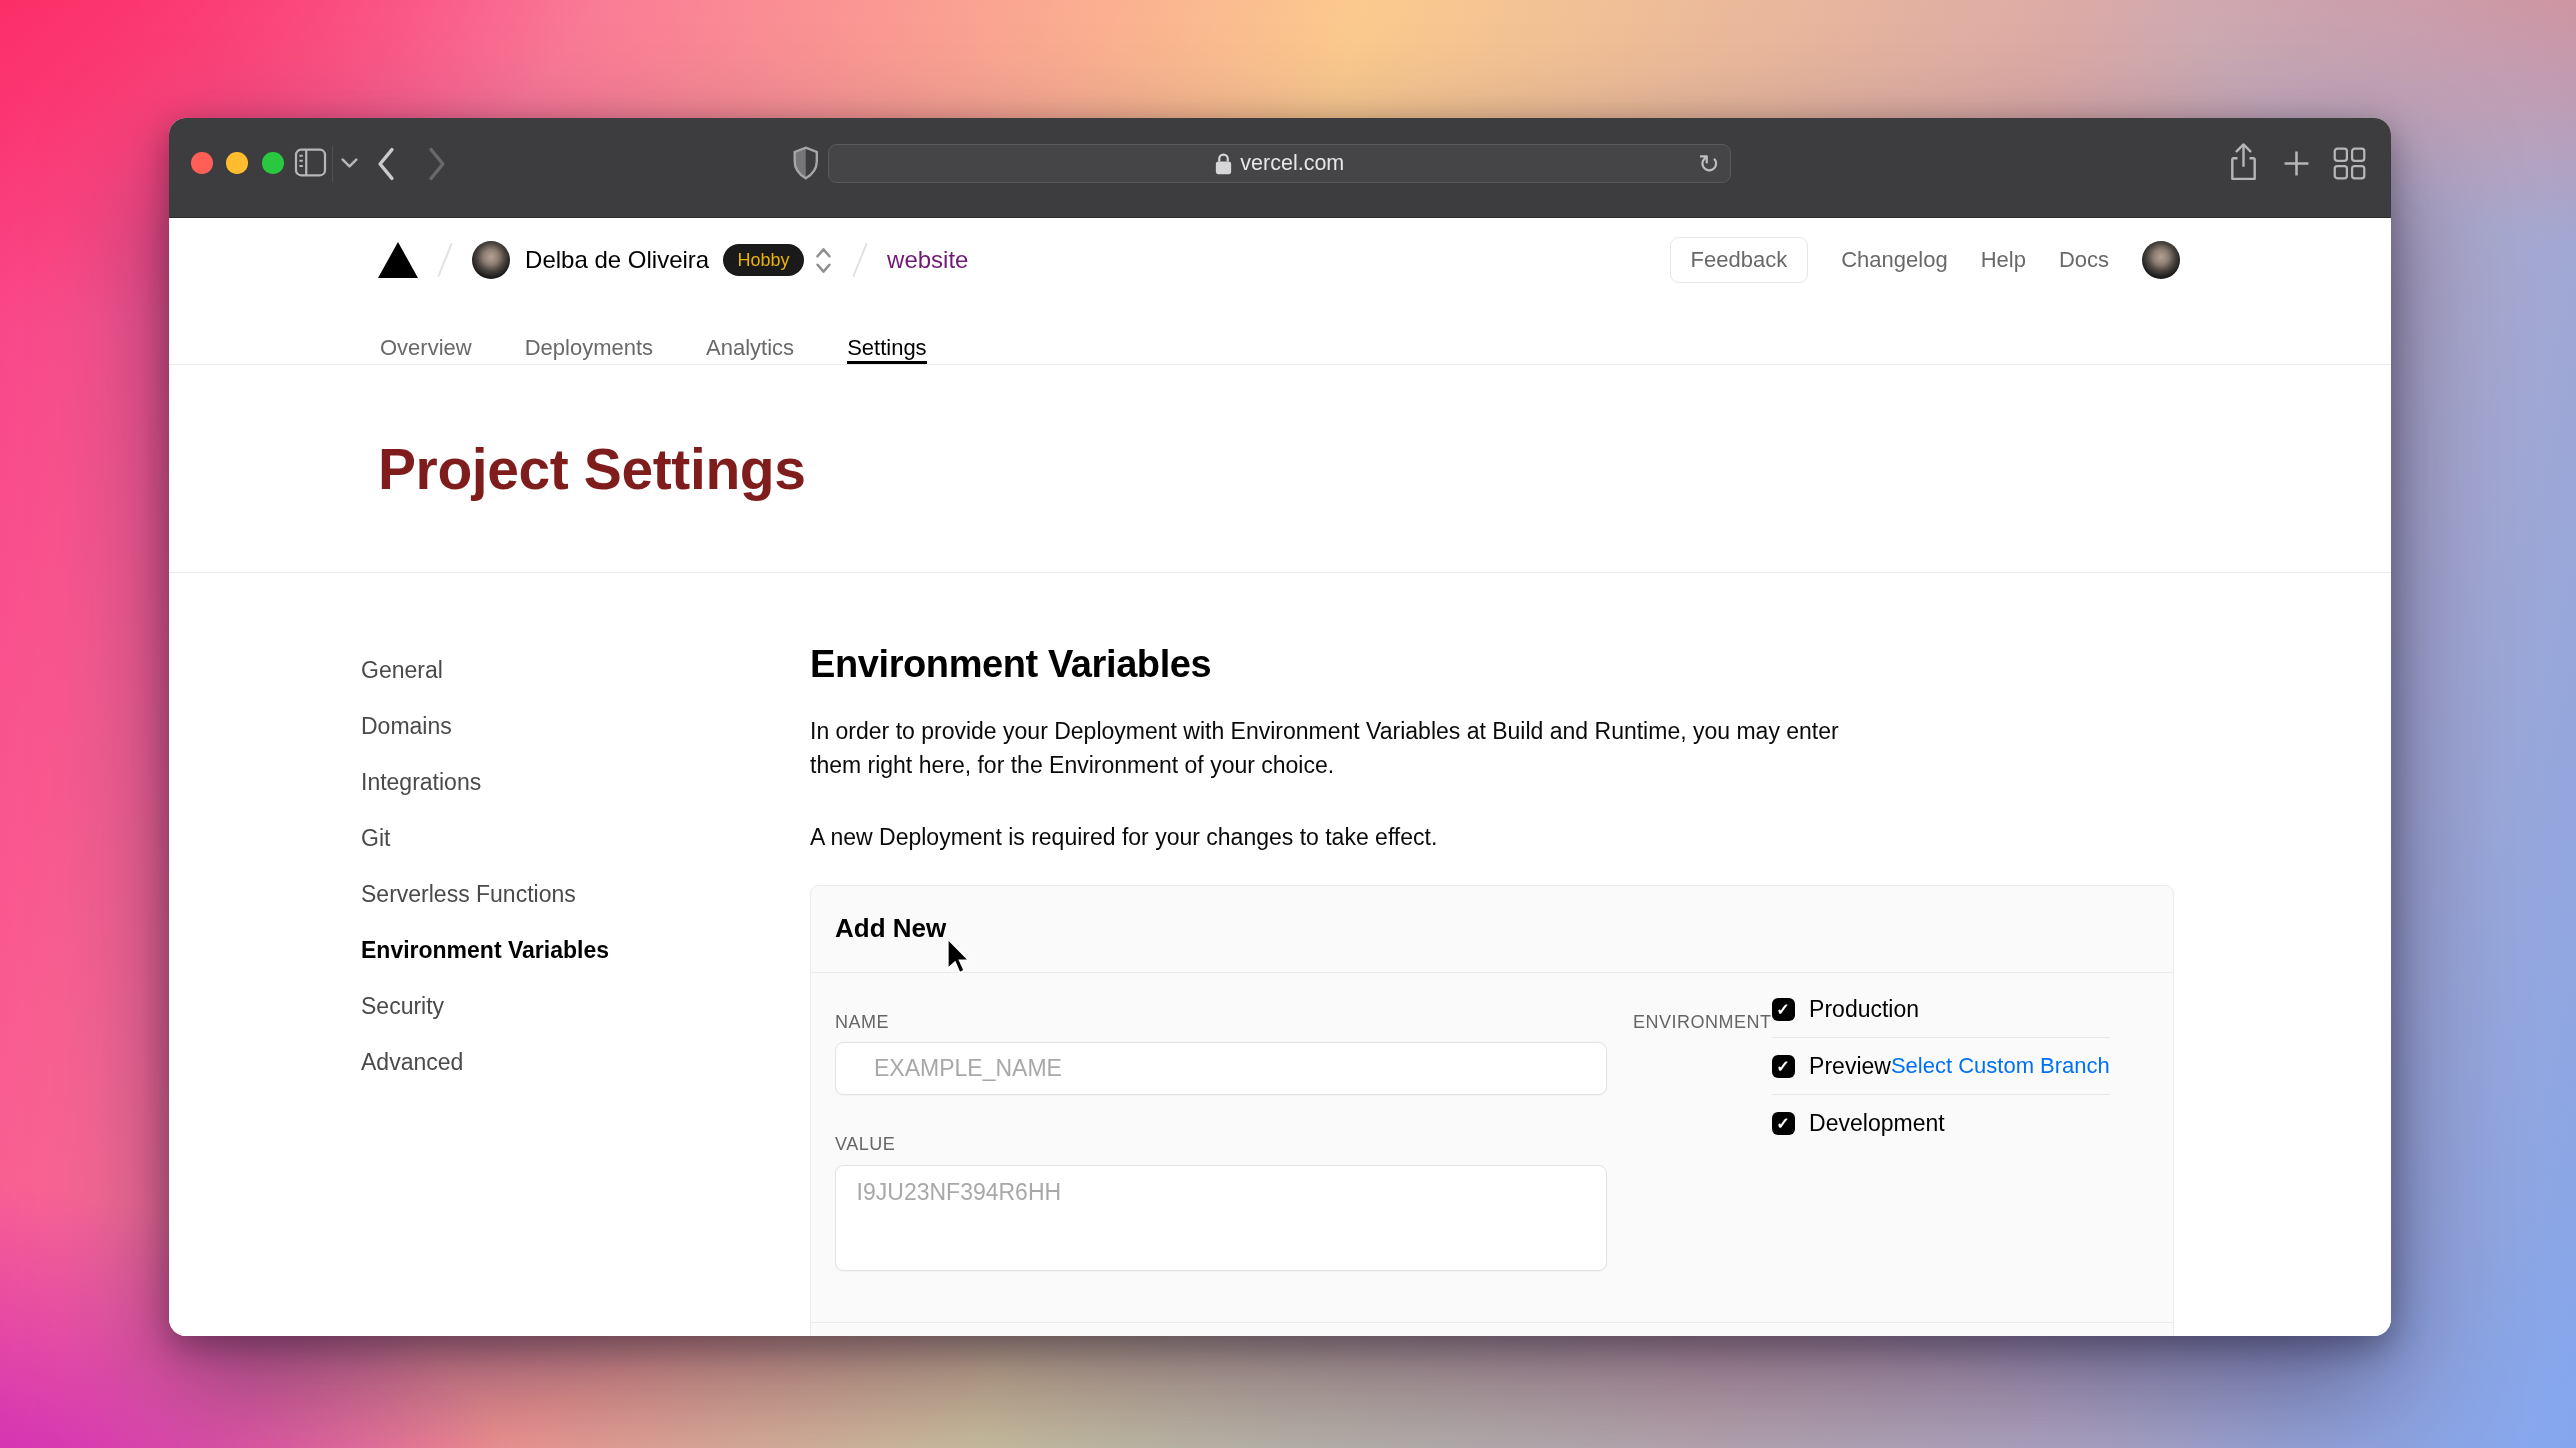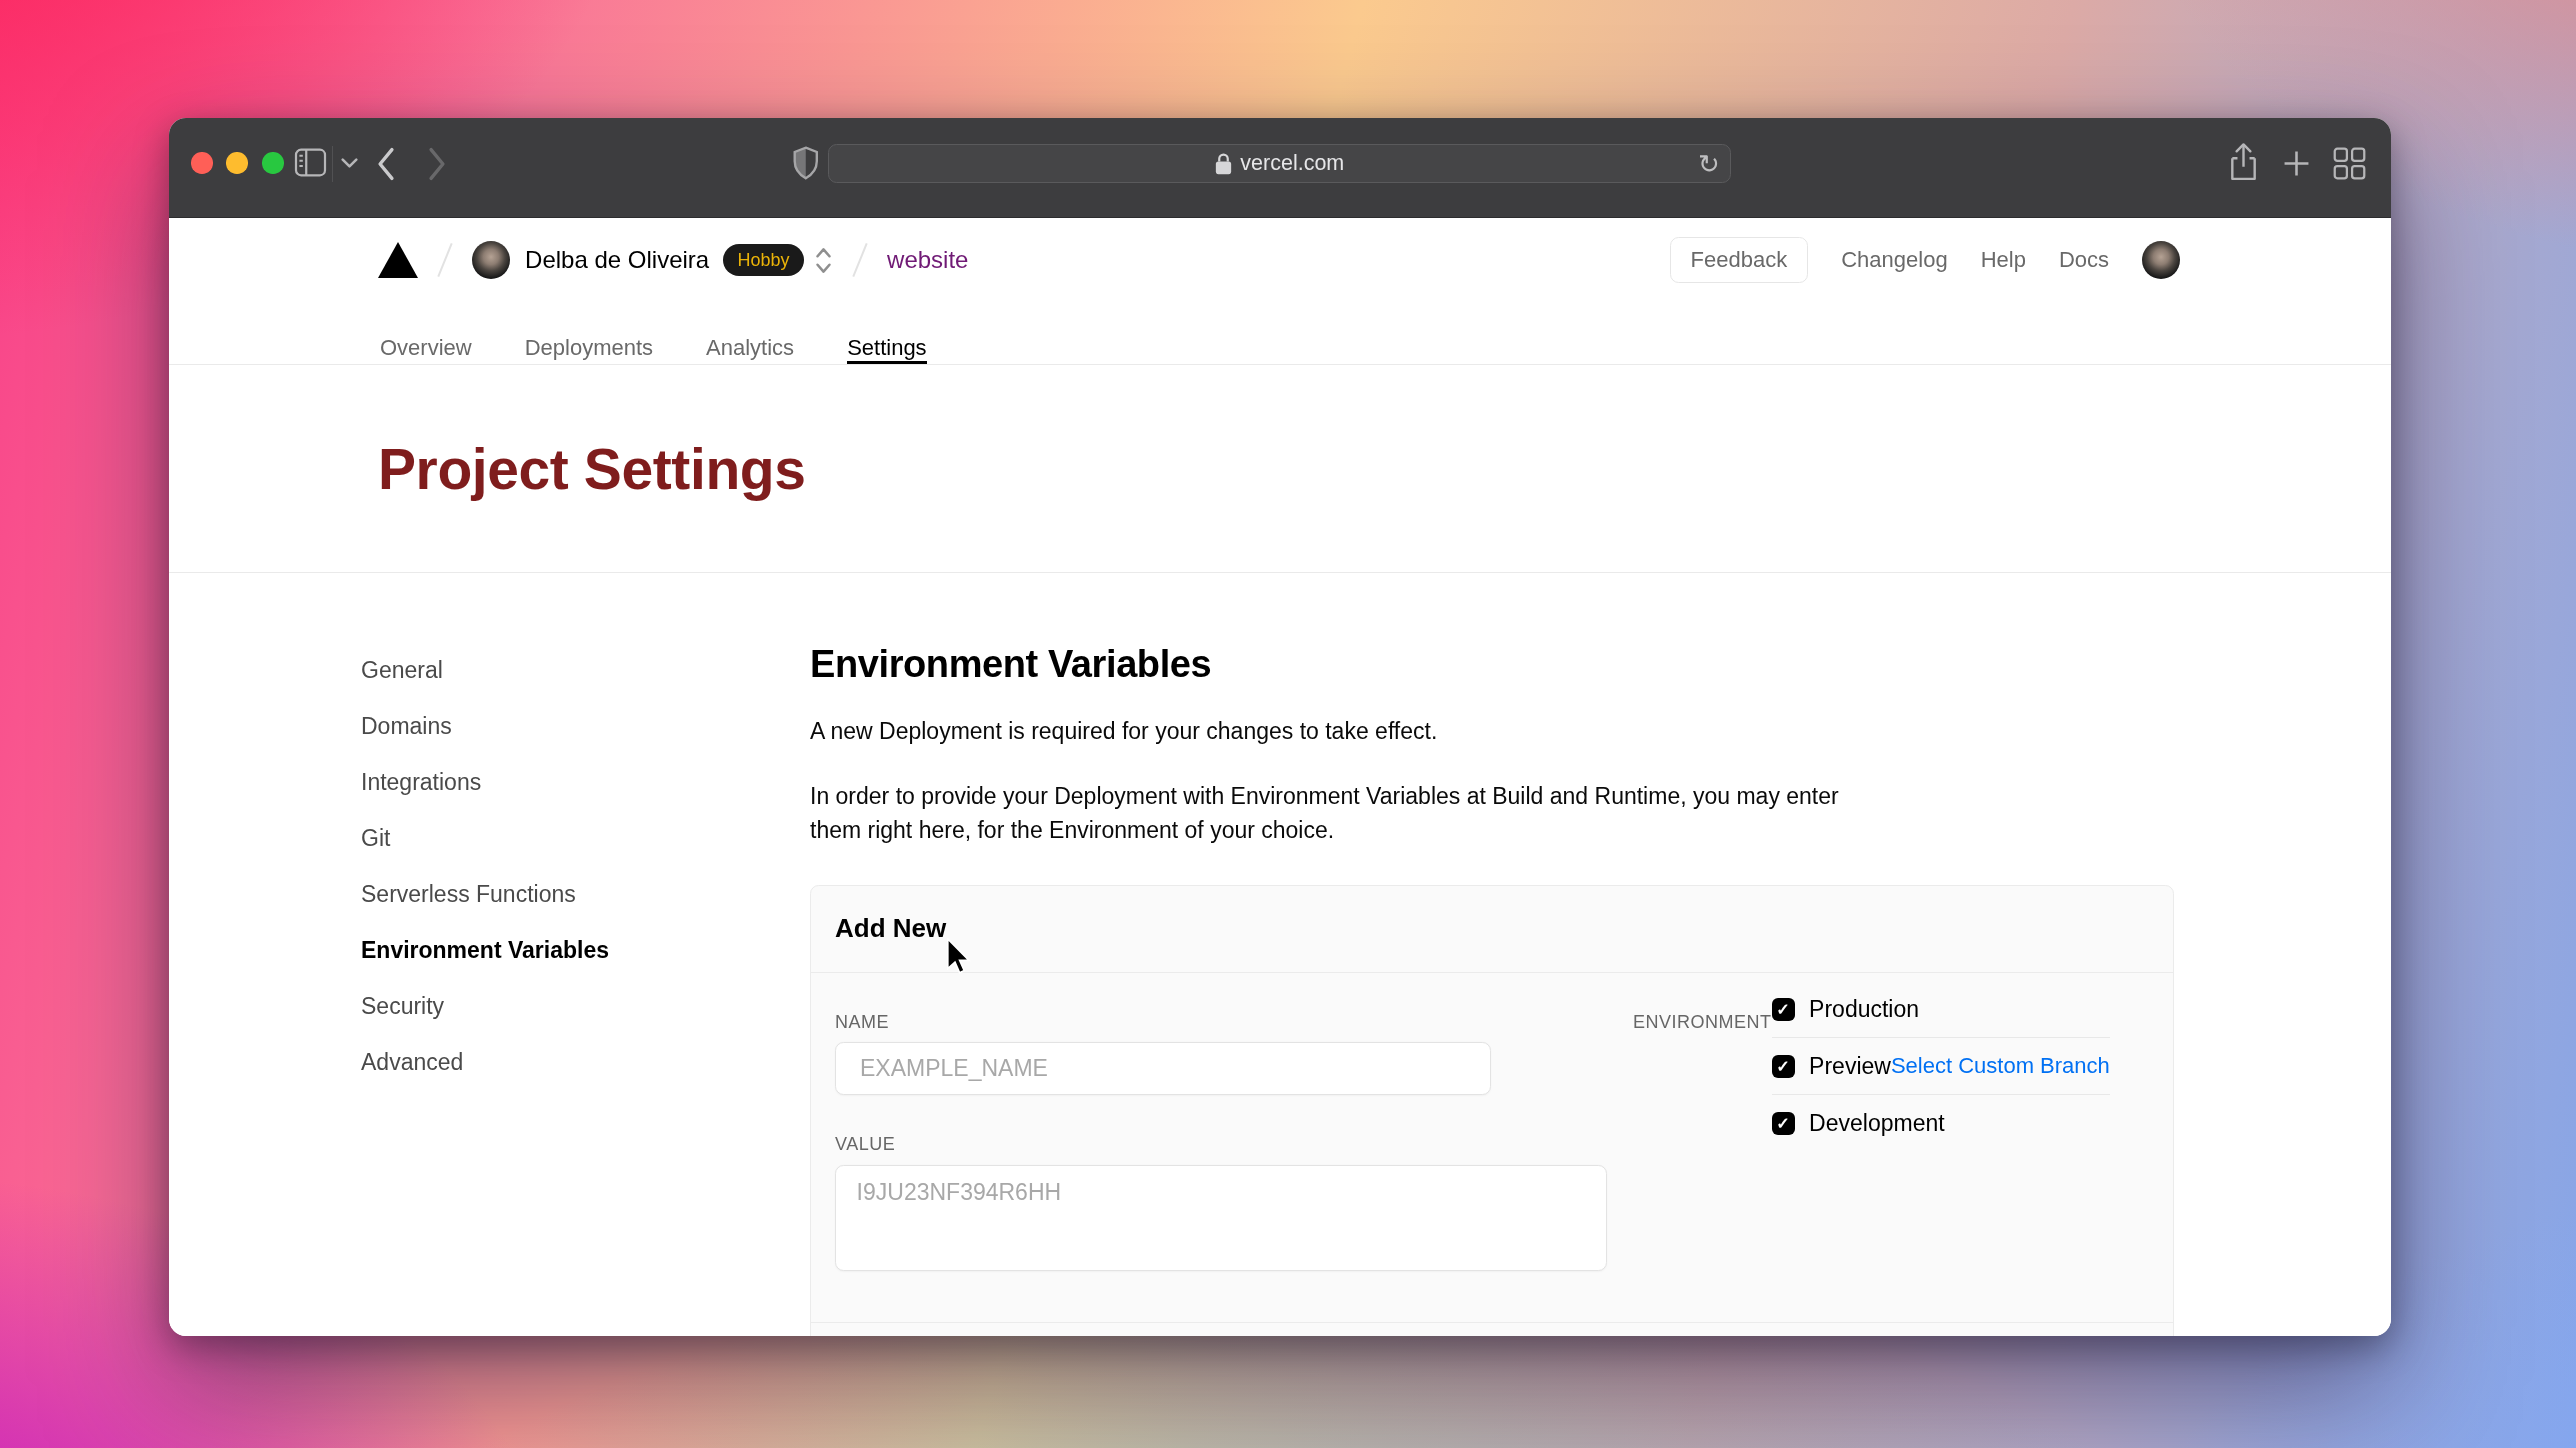--- a/index.html
+++ b/index.html
@@ -77,22 +77,22 @@
   .para.intro { margin-bottom:38px; }
   .para.note  { margin-bottom:31px; }
   .para span { display:block; }
 
   
   .card { width:1364px; background:#fafafa; border:0.9px solid #ebebeb; border-radius:8.6px; }
   .card-header { height:87px; display:flex; align-items:center; padding:0 24px; border-bottom:0.9px solid #ebebeb; }
   .card-title { font-size:26px; font-weight:600; color:#000; }
   .card-body { padding:0 24px; display:grid; grid-template-columns:772px 517px; column-gap:26px; }
   .field-label { font-size:18px; color:#666; letter-spacing:0.5px; margin-top:39px; height:22px; }
-  .text-input { margin-top:8.6px; width:656px; height:53px; border:0.9px solid #e3e3e3; border-radius:8.6px; background:#fff;
-    padding:0 24px; font-size:23px; color:#a21caf; font-family:"Liberation Sans",sans-serif; box-shadow:0 0.9px 1.7px rgba(0,0,0,.04); outline:none; }
+  .text-input { margin-top:8.6px; width:772px; height:53px; border:0.9px solid #e3e3e3; border-radius:8.6px; background:#fff;
+    padding:0 38px; font-size:23px; color:#a21caf; font-family:"Liberation Sans",sans-serif; box-shadow:0 0.9px 1.7px rgba(0,0,0,.04); outline:none; }
   .text-area { margin-top:8.6px; width:772px; height:106px; border:0.9px solid #e3e3e3; border-radius:8.6px; background:#fff;
     padding:13.7px 20.6px; font-size:23px; color:#000; font-family:"Liberation Sans",sans-serif; resize:none; box-shadow:0 0.9px 1.7px rgba(0,0,0,.04); outline:none; }
   .text-input::placeholder, .text-area::placeholder { color:#a8a8a8; }
 
   .env-col { display:flex; flex-direction:row; }
   .env-rows { margin-top:8.6px; }
   .env-row { height:57px; display:flex; align-items:center; border-bottom:0.9px solid #e8e8e8; }
   .env-row:last-child { border-bottom:none; }
   .checkbox { width:23px; height:23px; border-radius:6px; background:#000; color:#fff; font-size:16.3px; font-weight:bold;
     display:flex; align-items:center; justify-content:center; margin-right:14.6px; flex:none; }
@@ -208,25 +208,25 @@
           <div class="snav-item">Git</div>
           <div class="snav-item">Serverless Functions</div>
           <div class="snav-item active">Environment Variables</div>
           <div class="snav-item">Security</div>
           <div class="snav-item">Advanced</div>
         </aside>
 
         <div class="main-col">
           <h2>Environment Variables</h2>
 
-          <p class="para note">A new Deployment is required for your changes to take effect.</p>
           <p class="para intro">
             <span>In order to provide your Deployment with Environment Variables at Build and Runtime, you may enter</span>
             <span>them right here, for the Environment of your choice.</span>
           </p>
+          <p class="para note">A new Deployment is required for your changes to take effect.</p>
 
           <div class="card">
             <div class="card-header">
               <span class="card-title">Add New</span>
             </div>
 
             <div class="card-body">
               <div class="fields-col">
                 <div class="field-label">NAME</div>
                 <input class="text-input" type="text" placeholder="EXAMPLE_NAME" style="">

